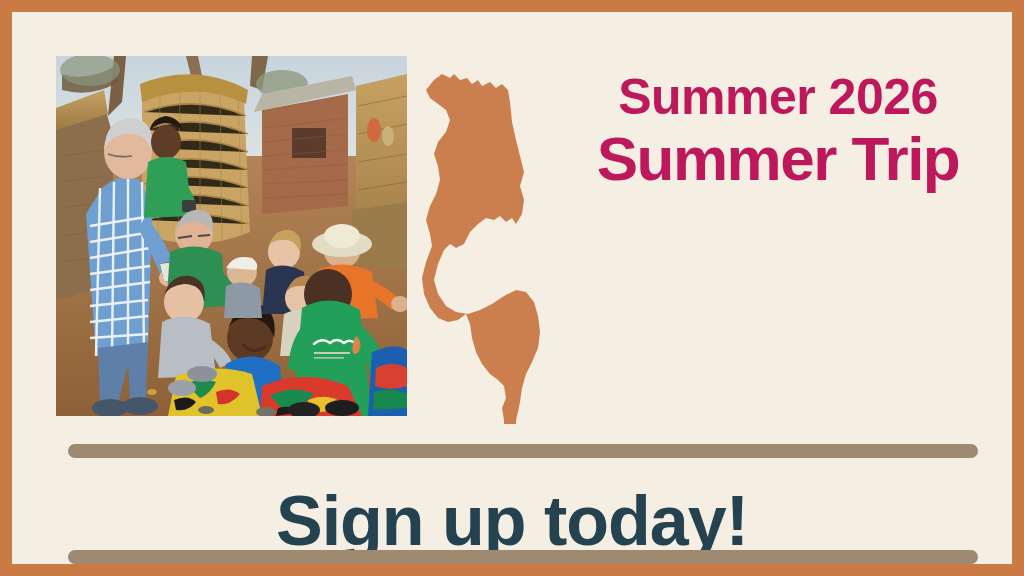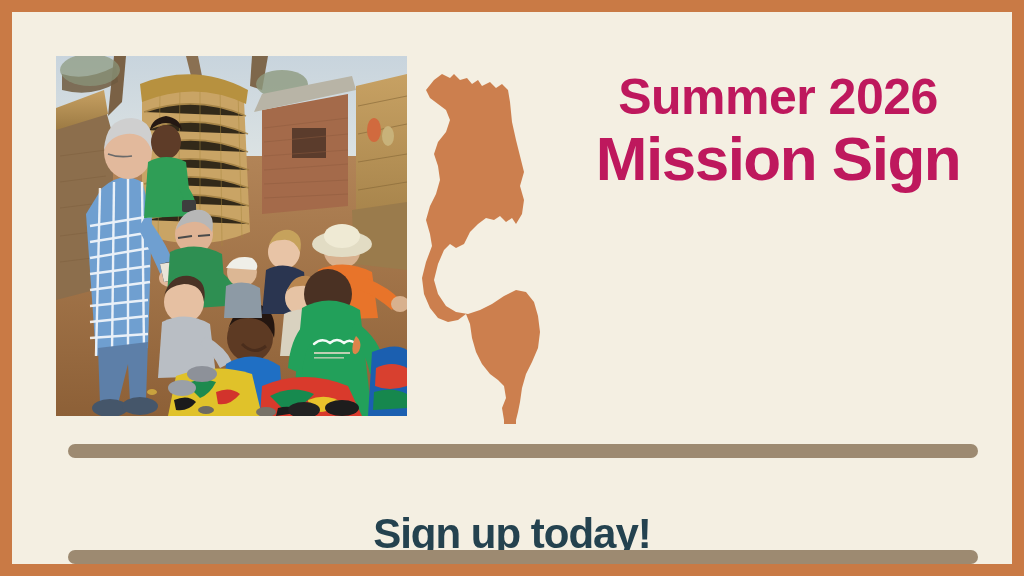--- a/index.html
+++ b/index.html
@@ -95,27 +95,27 @@
     border-radius: 7px;
     background: #9d8a71;
   }
   .rule-top { top: 432px; }
   .rule-bottom { top: 538px; }
 
   .cta {
     position: absolute;
     left: 12px;
     right: 12px;
-    top: 485px;
+    top: 472px;
     height: 74px;
     display: flex;
     align-items: center;
     justify-content: center;
     color: #24424f;
-    font-size: 42px;
+    font-size: 70px;
     font-weight: bold;
     letter-spacing: -1px;
     white-space: nowrap;
   }
 </style>
 </head>
 <body>
 
 <div class="poster">
   <div class="inner-panel">
@@ -404,21 +404,21 @@
           L10 30
           L6 22
           Z
         "></path>
         <path fill="#cc7f4e" d="M84 346 L96 348 L96 356 L84 356 Z"></path>
       </svg>
     </div>
 
     <div class="headline">
       <div class="line-small">Summer 2026</div>
-      <div class="line-big2">Mission Sign</div>
+      <div class="line-big2">Summer Trip</div>
     </div>
 
     <div class="rule rule-top"></div>
     <div class="cta">Sign up today!</div>
     <div class="rule rule-bottom"></div>
 
   </div>
 </div>
 
 </body></html>

